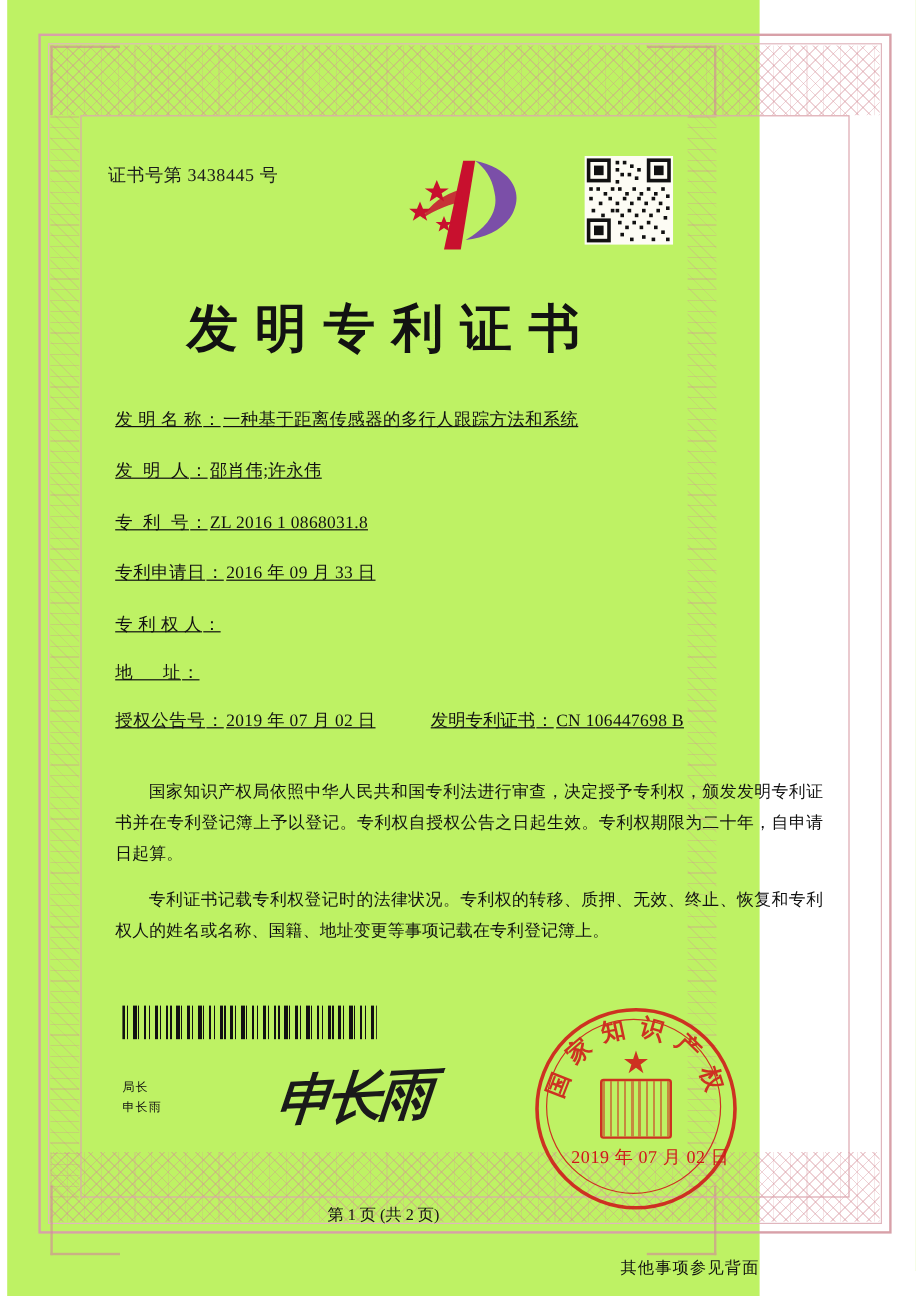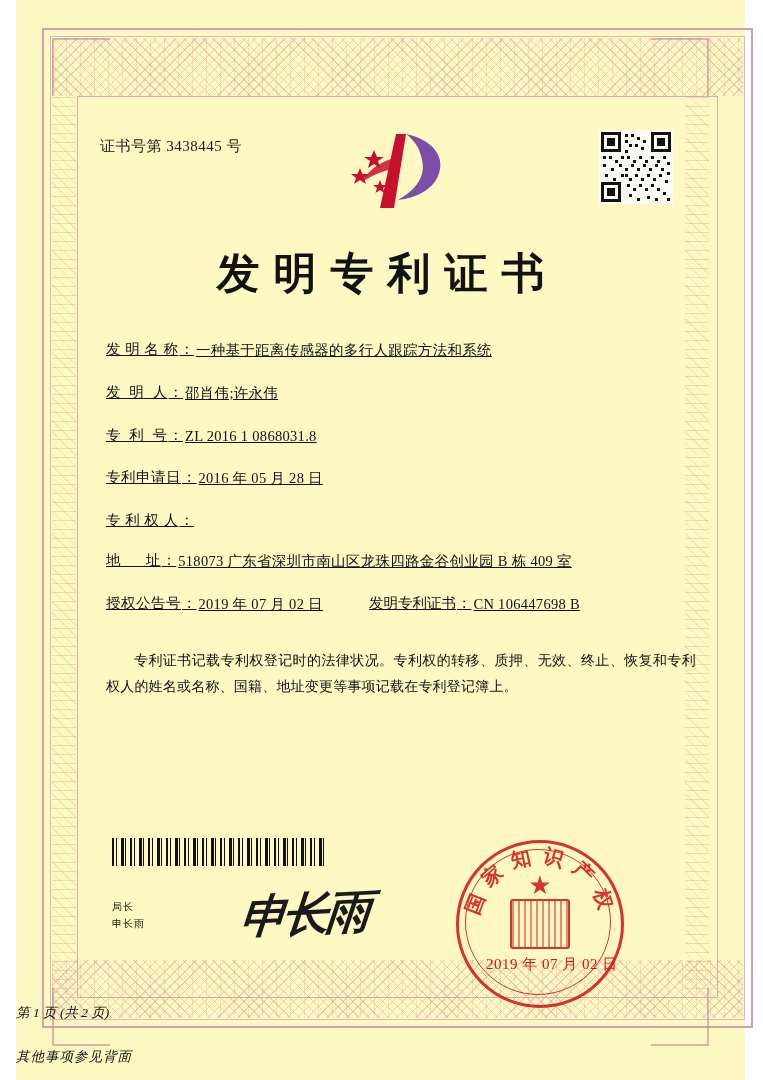--- a/index.html
+++ b/index.html
@@ -11,24 +11,24 @@
     width: 763px;
     height: 1080px;
     font-family: "Liberation Serif", serif;
     color: #1a1a1a;
     position: relative;
     overflow: hidden;
   }
 
   .page {
     position: absolute;
-    left: 16px; top: 0;
-    width: 729px;
+    left: 6px; top: 0;
+    width: 627px;
     height: 1080px;
-    background: #fef9c3;
+    background: #bef264;
   }
 
   
   .border-outer {
     position: absolute;
     left: 26px; top: 28px;
     width: 711px; height: 1000px;
     border: 2px solid #d8a0a8;
     box-sizing: border-box;
   }
@@ -254,34 +254,32 @@
     font-size: 15px;
     color: #d01818;
     letter-spacing: .5px;
   }
 
   
   .page-num {
     position: absolute;
     left: 0; right: 0;
     top: 1004px;
-    text-align: left;
+    text-align: center;
     font-size: 13.5px;
     color: #111;
-    font-style: italic;
   }
   .footnote {
     position: absolute;
     left: 0; right: 0;
     top: 1048px;
-    text-align: left;
+    text-align: right;
     font-size: 13.5px;
     letter-spacing: 1px;
     color: #111;
-    font-style: italic;
   }
 </style>
 </head>
 <body>
 
 <div class="page">
 
   <div class="border-outer"></div>
   <div class="border-mid"></div>
   <div class="guilloche-top"></div>
@@ -399,46 +397,46 @@
 
     <div class="row">
       <span class="label">专  利  号</span>
       <span class="colon">：</span>
       <span class="value">ZL 2016 1 0868031.8</span>
     </div>
 
     <div class="row">
       <span class="label">专利申请日</span>
       <span class="colon">：</span>
-      <span class="value">2016 年 05 月 28 日</span>
+      <span class="value">2016 年 09 月 33 日</span>
     </div>
 
     <div class="row">
       <span class="label">专 利 权 人</span>
       <span class="colon">：</span>
     </div>
 
     <div class="row">
       <span class="label">地      址</span>
       <span class="colon">：</span>
-      <span class="value">518073 广东省深圳市南山区龙珠四路金谷创业园 B 栋 409 室</span>
     </div>
 
     <div class="row two-col">
       <span class="label">授权公告号</span>
       <span class="colon">：</span>
       <span class="value">2019 年 07 月 02 日</span>
       <span class="label2">发明专利证书</span>
       <span class="colon">：</span>
       <span class="value">CN 106447698 B</span>
     </div>
 
   </div>
 
   <div class="paras">
+    <p>国家知识产权局依照中华人民共和国专利法进行审查，决定授予专利权，颁发发明专利证书并在专利登记簿上予以登记。专利权自授权公告之日起生效。专利权期限为二十年，自申请日起算。</p>
     <p>专利证书记载专利权登记时的法律状况。专利权的转移、质押、无效、终止、恢复和专利权人的姓名或名称、国籍、地址变更等事项记载在专利登记簿上。</p>
   </div>
 
   <div class="barcode"></div>
 
   <div class="sig-label">
     <div>局长</div>
     <div>申长雨</div>
   </div>
   <div class="sig-script">申长雨</div>

